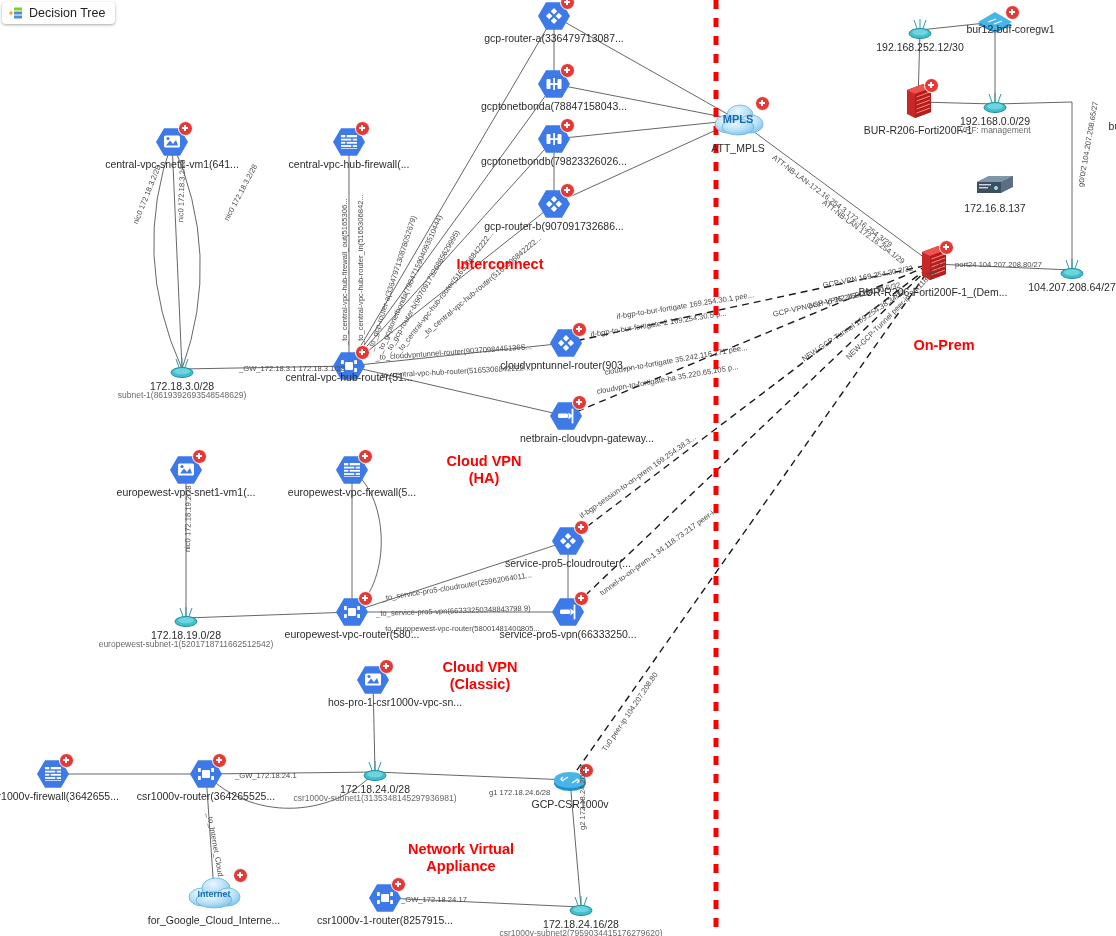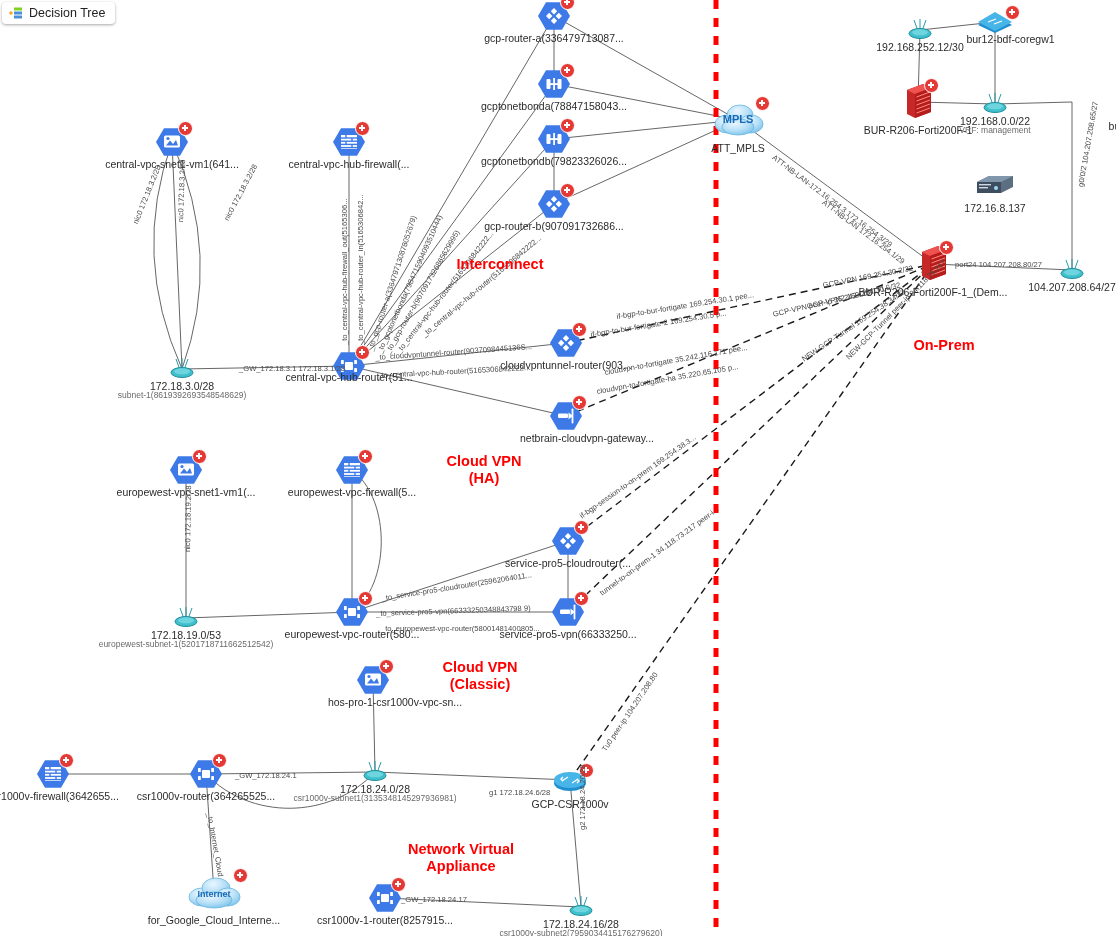--- a/index.html
+++ b/index.html
@@ -267,21 +267,21 @@
       </div>
       <div class="node" style="left: 995px; top: 22px;">
         <div class="hexwrap" style="width: 42px; height: 26px;"><svg width="42" height="26" viewBox="0 0 42 26">
             <polygon points="4,16 21,6 38,16 21,24" fill="#1f8fd0"></polygon>
             <polygon points="4,13 21,3 38,13 21,22" fill="#48b5e8"></polygon>
             <g stroke="#fff" stroke-width="1.3" fill="none">
               <path d="M14 13 l8 -3"></path>
               <path d="M28 12 l-8 3"></path>
             </g>
           </svg><span class="plusbadge"></span></div>
-        <div class="node-label" style="top: 24px; padding-left: 31px;">bur12-bdf-coregw1</div>
+        <div class="node-label" style="top: 14px; padding-left: 31px;">bur12-bdf-coregw1</div>
       </div>
       <div class="node" style="left: 918px; top: 102px;">
         <div class="hexwrap" style="width: 34px; height: 40px;"><svg width="34" height="40" viewBox="0 0 34 40">
             <polygon points="6,8 22,2 30,6 30,30 14,36 6,32" fill="#c62828"></polygon>
             <polygon points="6,8 22,2 30,6 14,12" fill="#ef5350"></polygon>
             <polygon points="14,12 30,6 30,30 14,36" fill="#b71c1c"></polygon>
             <g stroke="#ff8a80" stroke-width="1">
               <line x1="15.5" y1="15" x2="29" y2="10"></line>
               <line x1="15.5" y1="19" x2="29" y2="14"></line>
               <line x1="15.5" y1="23" x2="29" y2="18"></line>
@@ -294,21 +294,21 @@
       <div class="node" style="left: 995px; top: 104px;">
         <div class="hexwrap" style="width: 34px; height: 26px;"><svg width="34" height="26" viewBox="0 0 34 26">
             <g stroke="#2a9aa8" stroke-width="1" fill="none">
               <line x1="11" y1="3" x2="15" y2="14"></line>
               <line x1="17" y1="2" x2="17" y2="14"></line>
               <line x1="23" y1="3" x2="19" y2="14"></line>
             </g>
             <ellipse cx="17" cy="16.5" rx="11" ry="5" fill="#3fc0cc" stroke="#1d8f9c" stroke-width="1"></ellipse>
             <ellipse cx="17" cy="15.3" rx="8" ry="3" fill="#7fdbe4" opacity="0.75"></ellipse>
           </svg></div>
-        <div class="node-label" style="top: 24px;">192.168.0.0/22</div>
+        <div class="node-label" style="top: 24px;">192.168.0.0/29</div>
         <div class="node-label sub" style="top: 35px;">VRF: management</div>
       </div>
       <div class="node" style="left: 1136px; top: 102px;">
         <div class="hexwrap" style="width: 40px; height: 26px;"><svg width="40" height="26" viewBox="0 0 40 26">
             <ellipse cx="20" cy="16" rx="16" ry="8" fill="#1f8fd0"></ellipse>
             <ellipse cx="20" cy="13" rx="16" ry="8" fill="#48b5e8"></ellipse>
             <g stroke="#fff" stroke-width="1.4" fill="none">
               <path d="M12 14 l6 -4"></path>
               <path d="M28 12 l-6 4"></path>
               <path d="M13 10 l-2 2 2 2"></path>
@@ -435,21 +435,21 @@
       <div class="node" style="left: 186px; top: 618px;">
         <div class="hexwrap" style="width: 34px; height: 26px;"><svg width="34" height="26" viewBox="0 0 34 26">
             <g stroke="#2a9aa8" stroke-width="1" fill="none">
               <line x1="11" y1="3" x2="15" y2="14"></line>
               <line x1="17" y1="2" x2="17" y2="14"></line>
               <line x1="23" y1="3" x2="19" y2="14"></line>
             </g>
             <ellipse cx="17" cy="16.5" rx="11" ry="5" fill="#3fc0cc" stroke="#1d8f9c" stroke-width="1"></ellipse>
             <ellipse cx="17" cy="15.3" rx="8" ry="3" fill="#7fdbe4" opacity="0.75"></ellipse>
           </svg></div>
-        <div class="node-label" style="top: 24px;">172.18.19.0/53</div>
+        <div class="node-label" style="top: 24px;">172.18.19.0/28</div>
         <div class="node-label sub" style="top: 35px;">europewest-subnet-1(5201718711662512542)</div>
       </div>
       <div class="node" style="left: 352px; top: 612px;">
         <div class="hexwrap" style="width: 34px; height: 34px;"><svg width="34" height="34" viewBox="0 0 34 34">
             <polygon points="33.00,17.00 25.00,30.86 9.00,30.86 1.00,17.00 9.00,3.14 25.00,3.14" fill="#3d7ae8"></polygon>
             <g fill="#fff">
               <rect x="13" y="13" width="8" height="8" rx="1"></rect>
               <rect x="9" y="11" width="2.8" height="4" rx="0.6"></rect>
               <rect x="22.2" y="11" width="2.8" height="4" rx="0.6"></rect>
               <rect x="9" y="19" width="2.8" height="4" rx="0.6"></rect>

